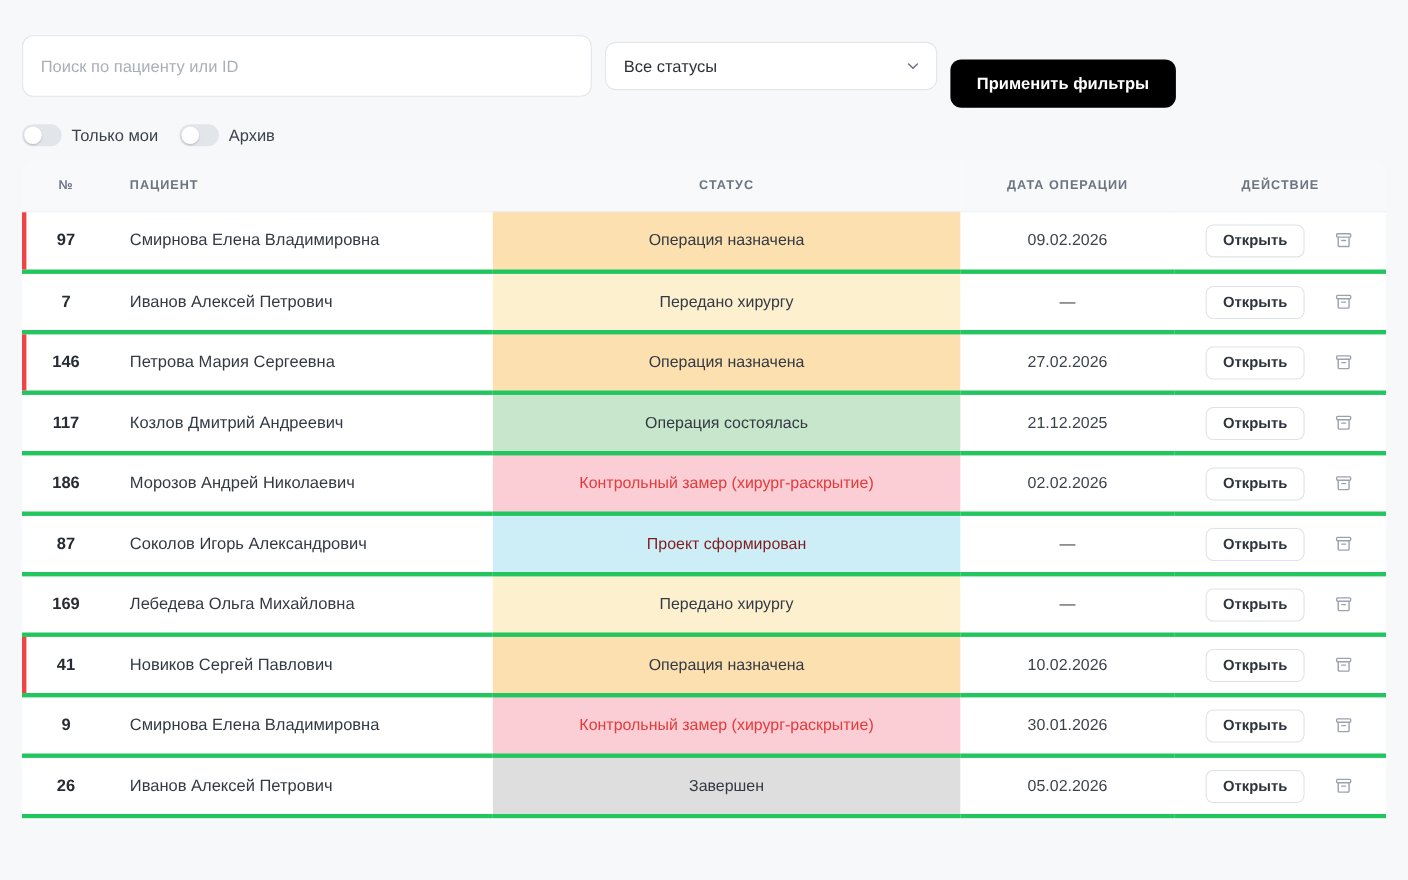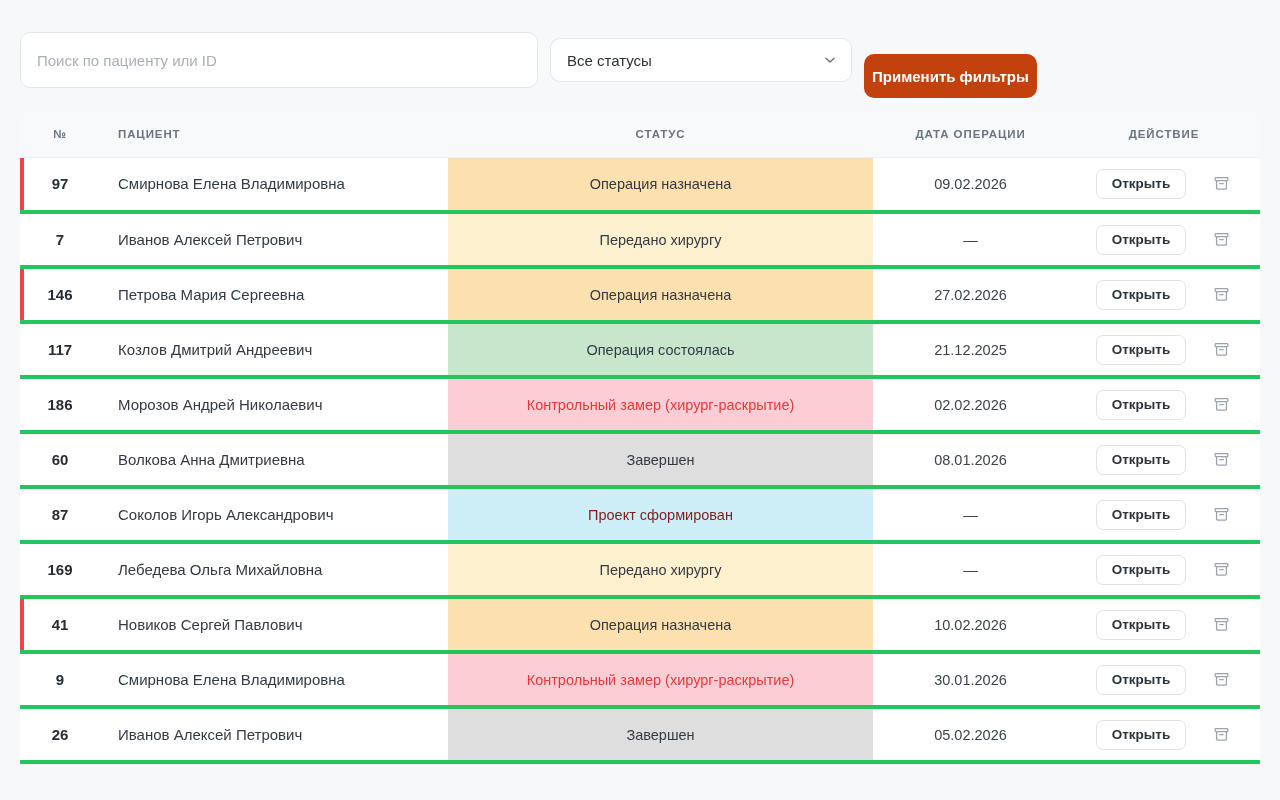--- a/index.html
+++ b/index.html
@@ -29,22 +29,22 @@
     background: #ffffff; display: flex; align-items: center;
     padding: 0 16px; font-size: 15px; color: #2c3138;
   }
   .chev {
     position: absolute; right: 16px; top: 50%;
     transform: translateY(-50%); width: 12px; height: 12px;
     pointer-events: none;
   }
   .chev svg { display: block; }
   .apply-btn {
-    height: 44px; padding: 0 8px;
-    background: #c2410c; color: #ffffff;
+    height: 44px; padding: 0 24px;
+    background: #000000; color: #ffffff;
     border: none; border-radius: 10px;
     font-family: "Liberation Sans", sans-serif;
     font-size: 15px; font-weight: bold; cursor: pointer; margin-top: 32px;
   }
 
   .toggle-row { display: flex; align-items: center; gap: 10px; margin-top: 15px; }
   .toggle-group { display: flex; align-items: center; gap: 9px; margin-right: 9px; }
   .switch {
     width: 36px; height: 20px; border-radius: 10px;
     background: #e2e5ea; position: relative; cursor: pointer; flex: none;
@@ -129,20 +129,34 @@
         <span class="chev">
           <svg width="12" height="12" viewBox="0 0 12 12">
             <path d="M2 4.2 L6 8 L10 4.2" fill="none" stroke="#6b7280" stroke-width="1.4" stroke-linecap="round" stroke-linejoin="round"></path>
           </svg>
         </span>
       </div>
 
       <button class="apply-btn">Применить фильтры</button>
     </div>
 
+    <div class="toggle-row">
+      <div class="toggle-group">
+        <div class="switch">
+          <span class="knob"></span>
+        </div>
+        <span class="toggle-label">Только мои</span>
+      </div>
+      <div class="toggle-group">
+        <div class="switch">
+          <span class="knob"></span>
+        </div>
+        <span class="toggle-label">Архив</span>
+      </div>
+    </div>
   </div>
 
   <div class="card">
     <table>
       <colgroup>
         <col class="c-num">
           <col class="c-pat">
           <col class="c-st">
           <col class="c-dt">
           <col class="c-ac">
@@ -241,38 +255,20 @@
                   <svg width="17" height="17" viewBox="0 0 20 20">
                     <rect x="2.5" y="3" width="15" height="3.6" rx="1" fill="none" stroke="#9aa2ae" stroke-width="1.5"></rect>
                     <path d="M4.2 6.8 v8.6 a1.2 1.2 0 0 0 1.2 1.2 h9.2 a1.2 1.2 0 0 0 1.2 -1.2 V6.8" fill="none" stroke="#9aa2ae" stroke-width="1.5"></path>
                     <line x1="8" y1="10.2" x2="12" y2="10.2" stroke="#9aa2ae" stroke-width="1.5" stroke-linecap="round"></line>
                   </svg>
                 </button>
               </div>
             </td>
           </tr>
           <tr>
-            <td class="num"><span>60</span></td>
-            <td class="pat">Волкова Анна Дмитриевна</td>
-            <td class="st" style="background:#dedede;color:#333a43">Завершен</td>
-            <td class="dt">08.01.2026</td>
-            <td class="ac">
-              <div class="ac-inner">
-                <button class="open-btn">Открыть</button>
-                <button class="arch-btn">
-                  <svg width="17" height="17" viewBox="0 0 20 20">
-                    <rect x="2.5" y="3" width="15" height="3.6" rx="1" fill="none" stroke="#9aa2ae" stroke-width="1.5"></rect>
-                    <path d="M4.2 6.8 v8.6 a1.2 1.2 0 0 0 1.2 1.2 h9.2 a1.2 1.2 0 0 0 1.2 -1.2 V6.8" fill="none" stroke="#9aa2ae" stroke-width="1.5"></path>
-                    <line x1="8" y1="10.2" x2="12" y2="10.2" stroke="#9aa2ae" stroke-width="1.5" stroke-linecap="round"></line>
-                  </svg>
-                </button>
-              </div>
-            </td>
-          </tr>
-          <tr>
             <td class="num"><span>87</span></td>
             <td class="pat">Соколов Игорь Александрович</td>
             <td class="st" style="background:#cdeef7;color:#7f1d1d">Проект сформирован</td>
             <td class="dt">—</td>
             <td class="ac">
               <div class="ac-inner">
                 <button class="open-btn">Открыть</button>
                 <button class="arch-btn">
                   <svg width="17" height="17" viewBox="0 0 20 20">
                     <rect x="2.5" y="3" width="15" height="3.6" rx="1" fill="none" stroke="#9aa2ae" stroke-width="1.5"></rect>

